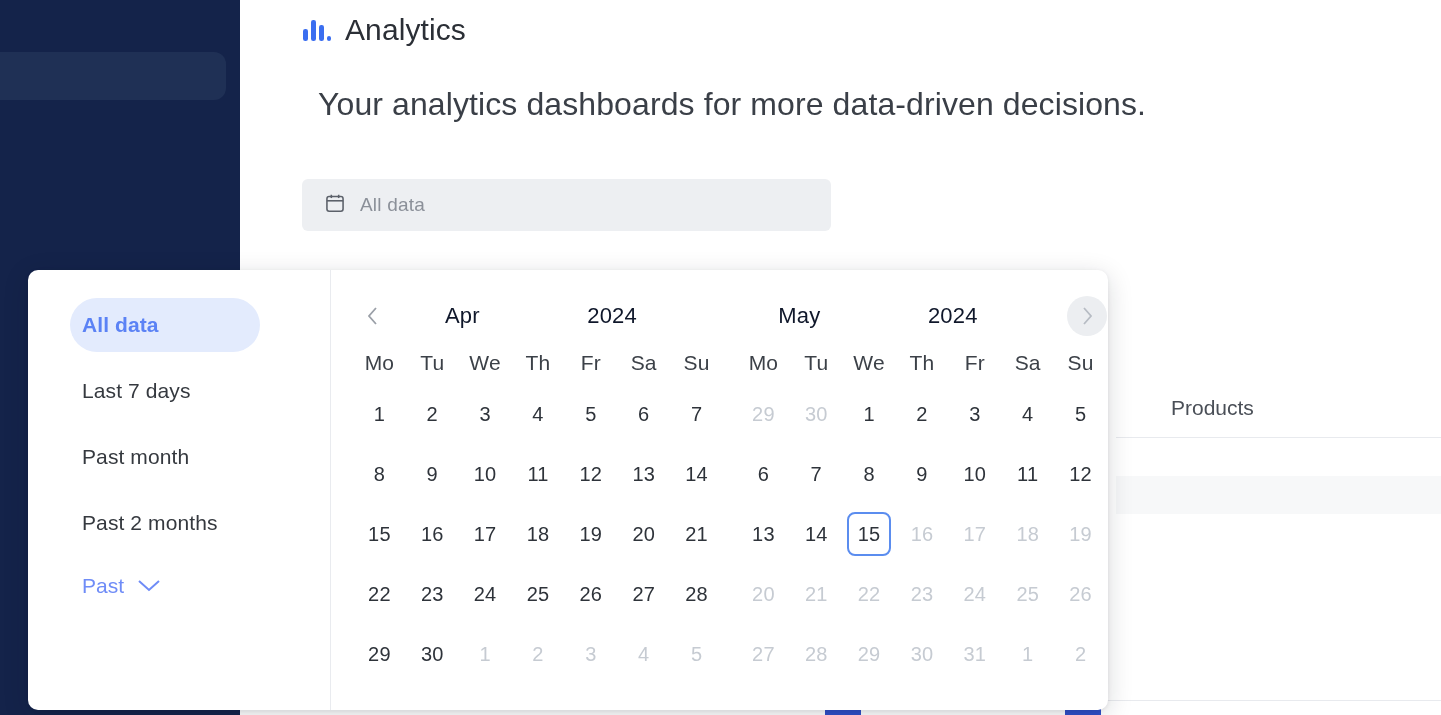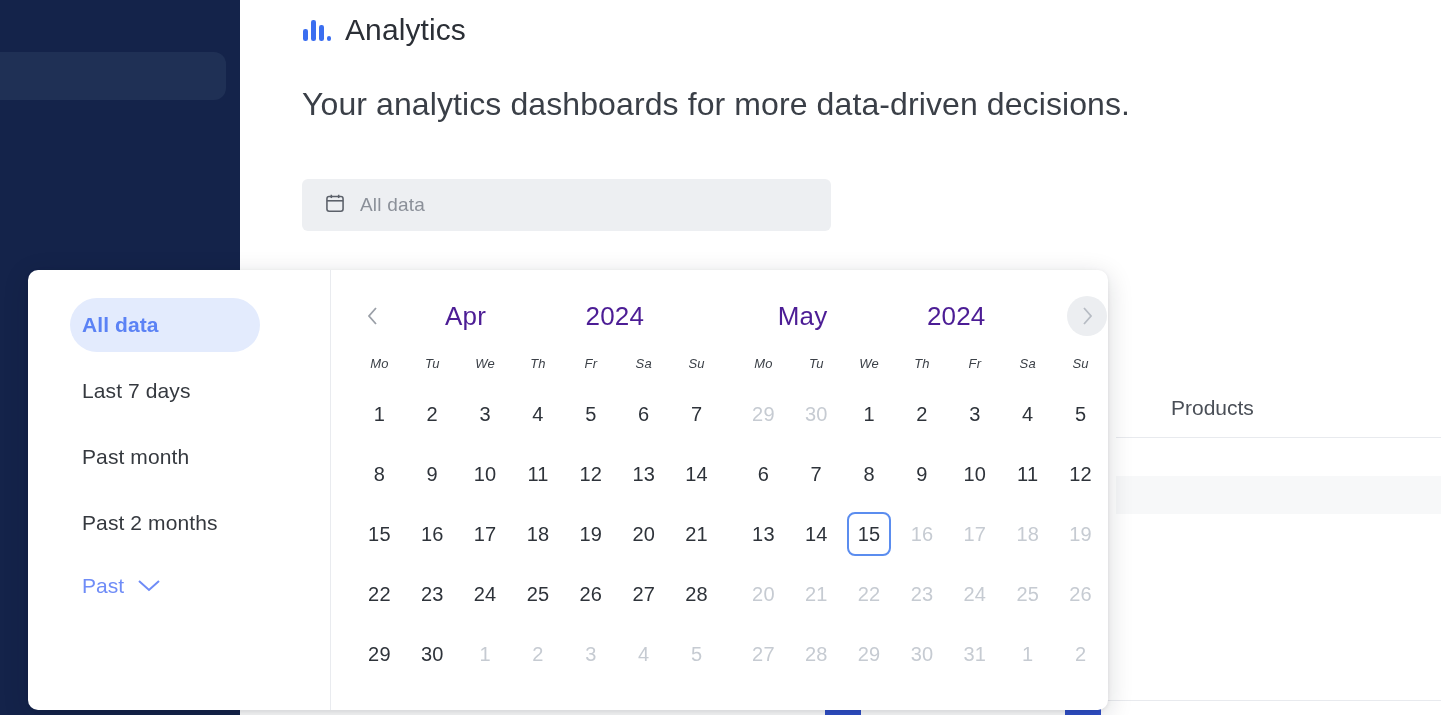--- a/index.html
+++ b/index.html
@@ -59,20 +59,21 @@
     font-weight: 400;
     letter-spacing: 0.1px;
   }
   .page-subtitle {
     margin-top: 32px;
     font-size: 32px;
     color: #3a3f47;
     font-weight: 300;
     letter-spacing: 0.1px;
     white-space: nowrap;
+    margin-left: 16px;
   }
 
   .picker-field {
     position: relative;
     margin-top: 56px;
     width: 529px; height: 52px;
     background: #edeff2;
     border-radius: 6px;
     display: flex; align-items: center;
     padding-left: 22px;
@@ -177,41 +178,40 @@
   .nav-arrow {
     width: 40px; height: 40px;
     border-radius: 50%;
     display: flex; align-items: center; justify-content: center;
     flex: 0 0 40px;
   }
   .nav-arrow.next { background: #eceef1; }
   .month-label {
     flex: 1 1 auto;
     text-align: center;
-    font-size: 26px;
-    color: #4c1d95;
+    font-size: 22px;
+    color: #0f172a;
     letter-spacing: 0.2px;
   }
   .month-label.name { text-align: left; padding-left: 52px; }
   .month-label.year { text-align: left; padding-left: 18px; }
 
   .cal-body { display: flex; gap: 0; }
   .cal { width: 370px; }
   .cal.second { margin-left: 14px; }
   .dow-row, .day-row {
     display: grid;
     grid-template-columns: repeat(7, 1fr);
   }
   .dow {
     height: 42px;
     display: flex; align-items: center; justify-content: center;
-    font-size: 13px;
+    font-size: 21px;
     color: #3c4148;
     letter-spacing: 0.2px;
-    font-style: italic;
   }
   .day {
     height: 60px;
     display: flex; align-items: center; justify-content: center;
     font-size: 20px;
     color: #2e333a;
     letter-spacing: 0.2px;
   }
   .day.muted { color: #c6cbd2; }
   .day .daybox {

